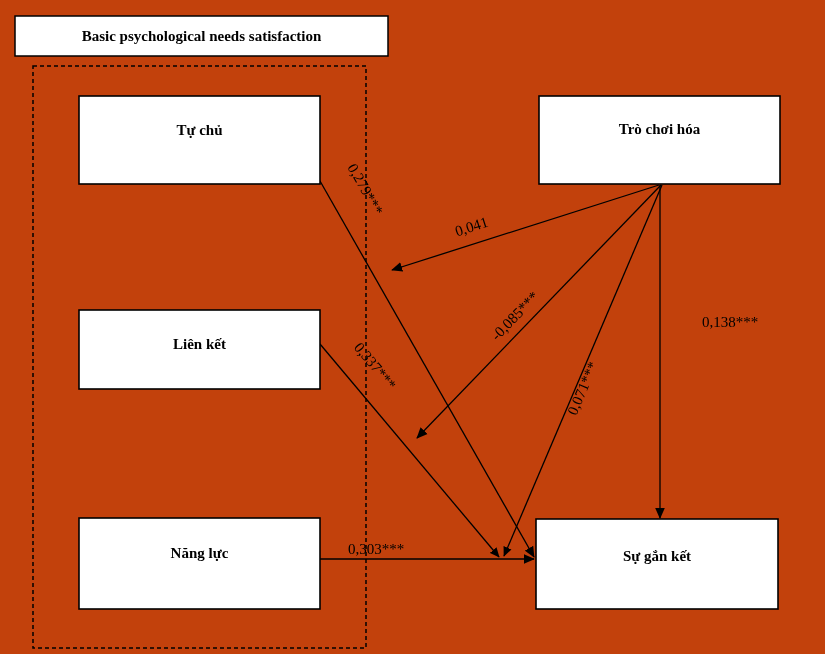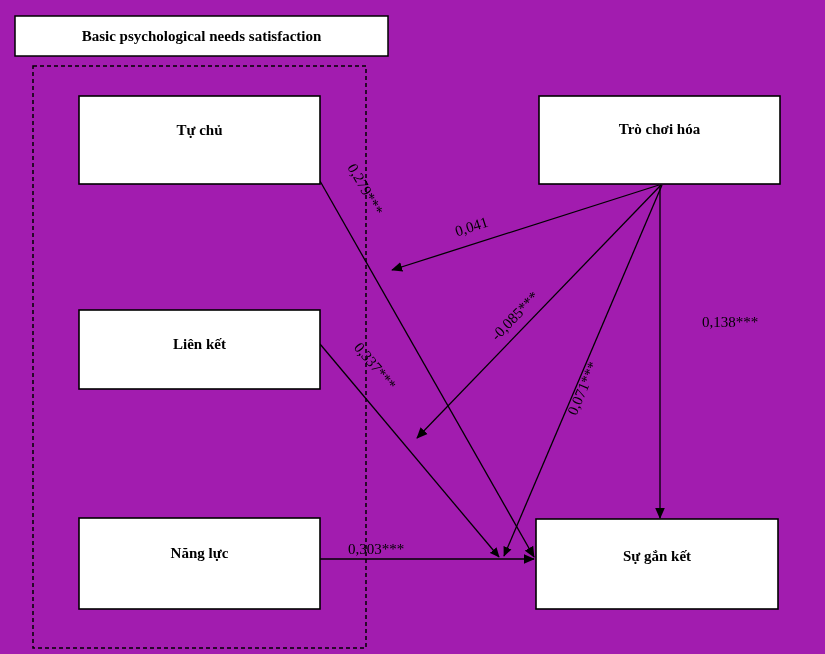--- a/index.html
+++ b/index.html
@@ -4,21 +4,21 @@
 <style>
   html, body {
     margin: 0;
     padding: 0;
     background: #ffffff;
   }
   #page {
     position: relative;
     width: 825px;
     height: 654px;
-    background: #a21caf;
+    background: #c2410c;
     overflow: hidden;
     font-family: "Liberation Serif", "DejaVu Serif", serif;
   }
   #diagram {
     position: absolute;
     left: 0;
     top: 0;
     width: 825px;
     height: 654px;
     display: block;

